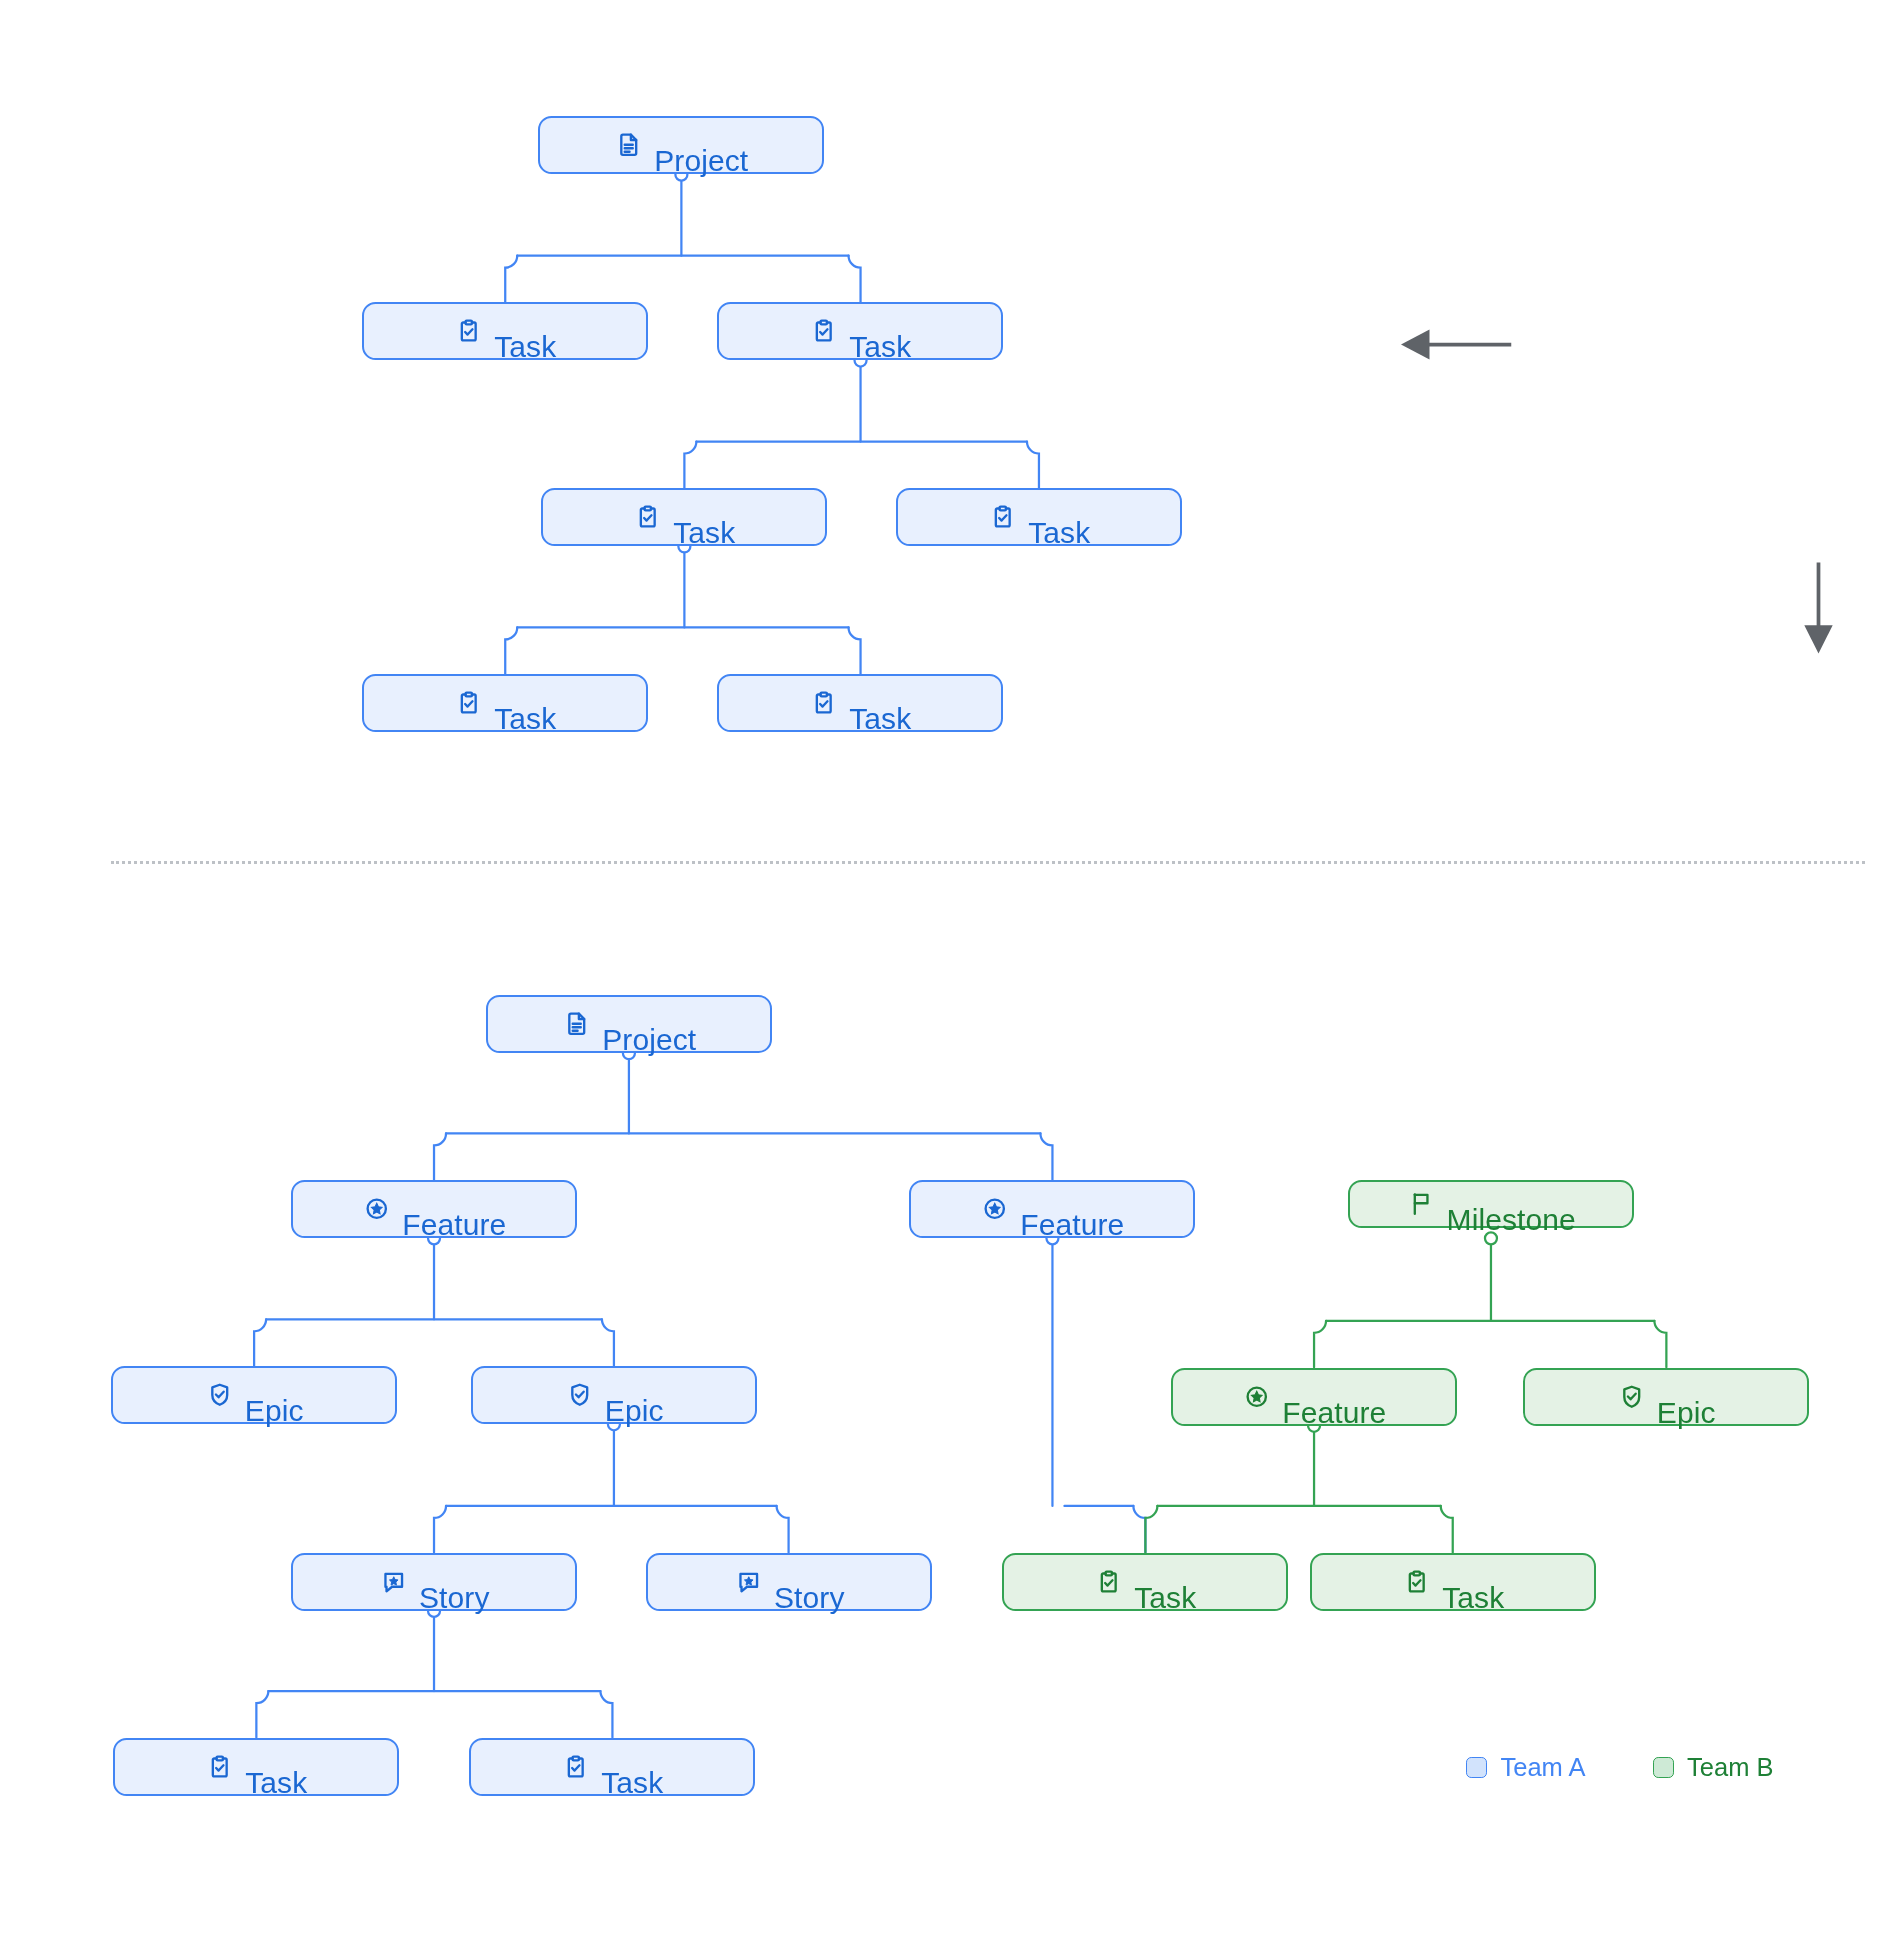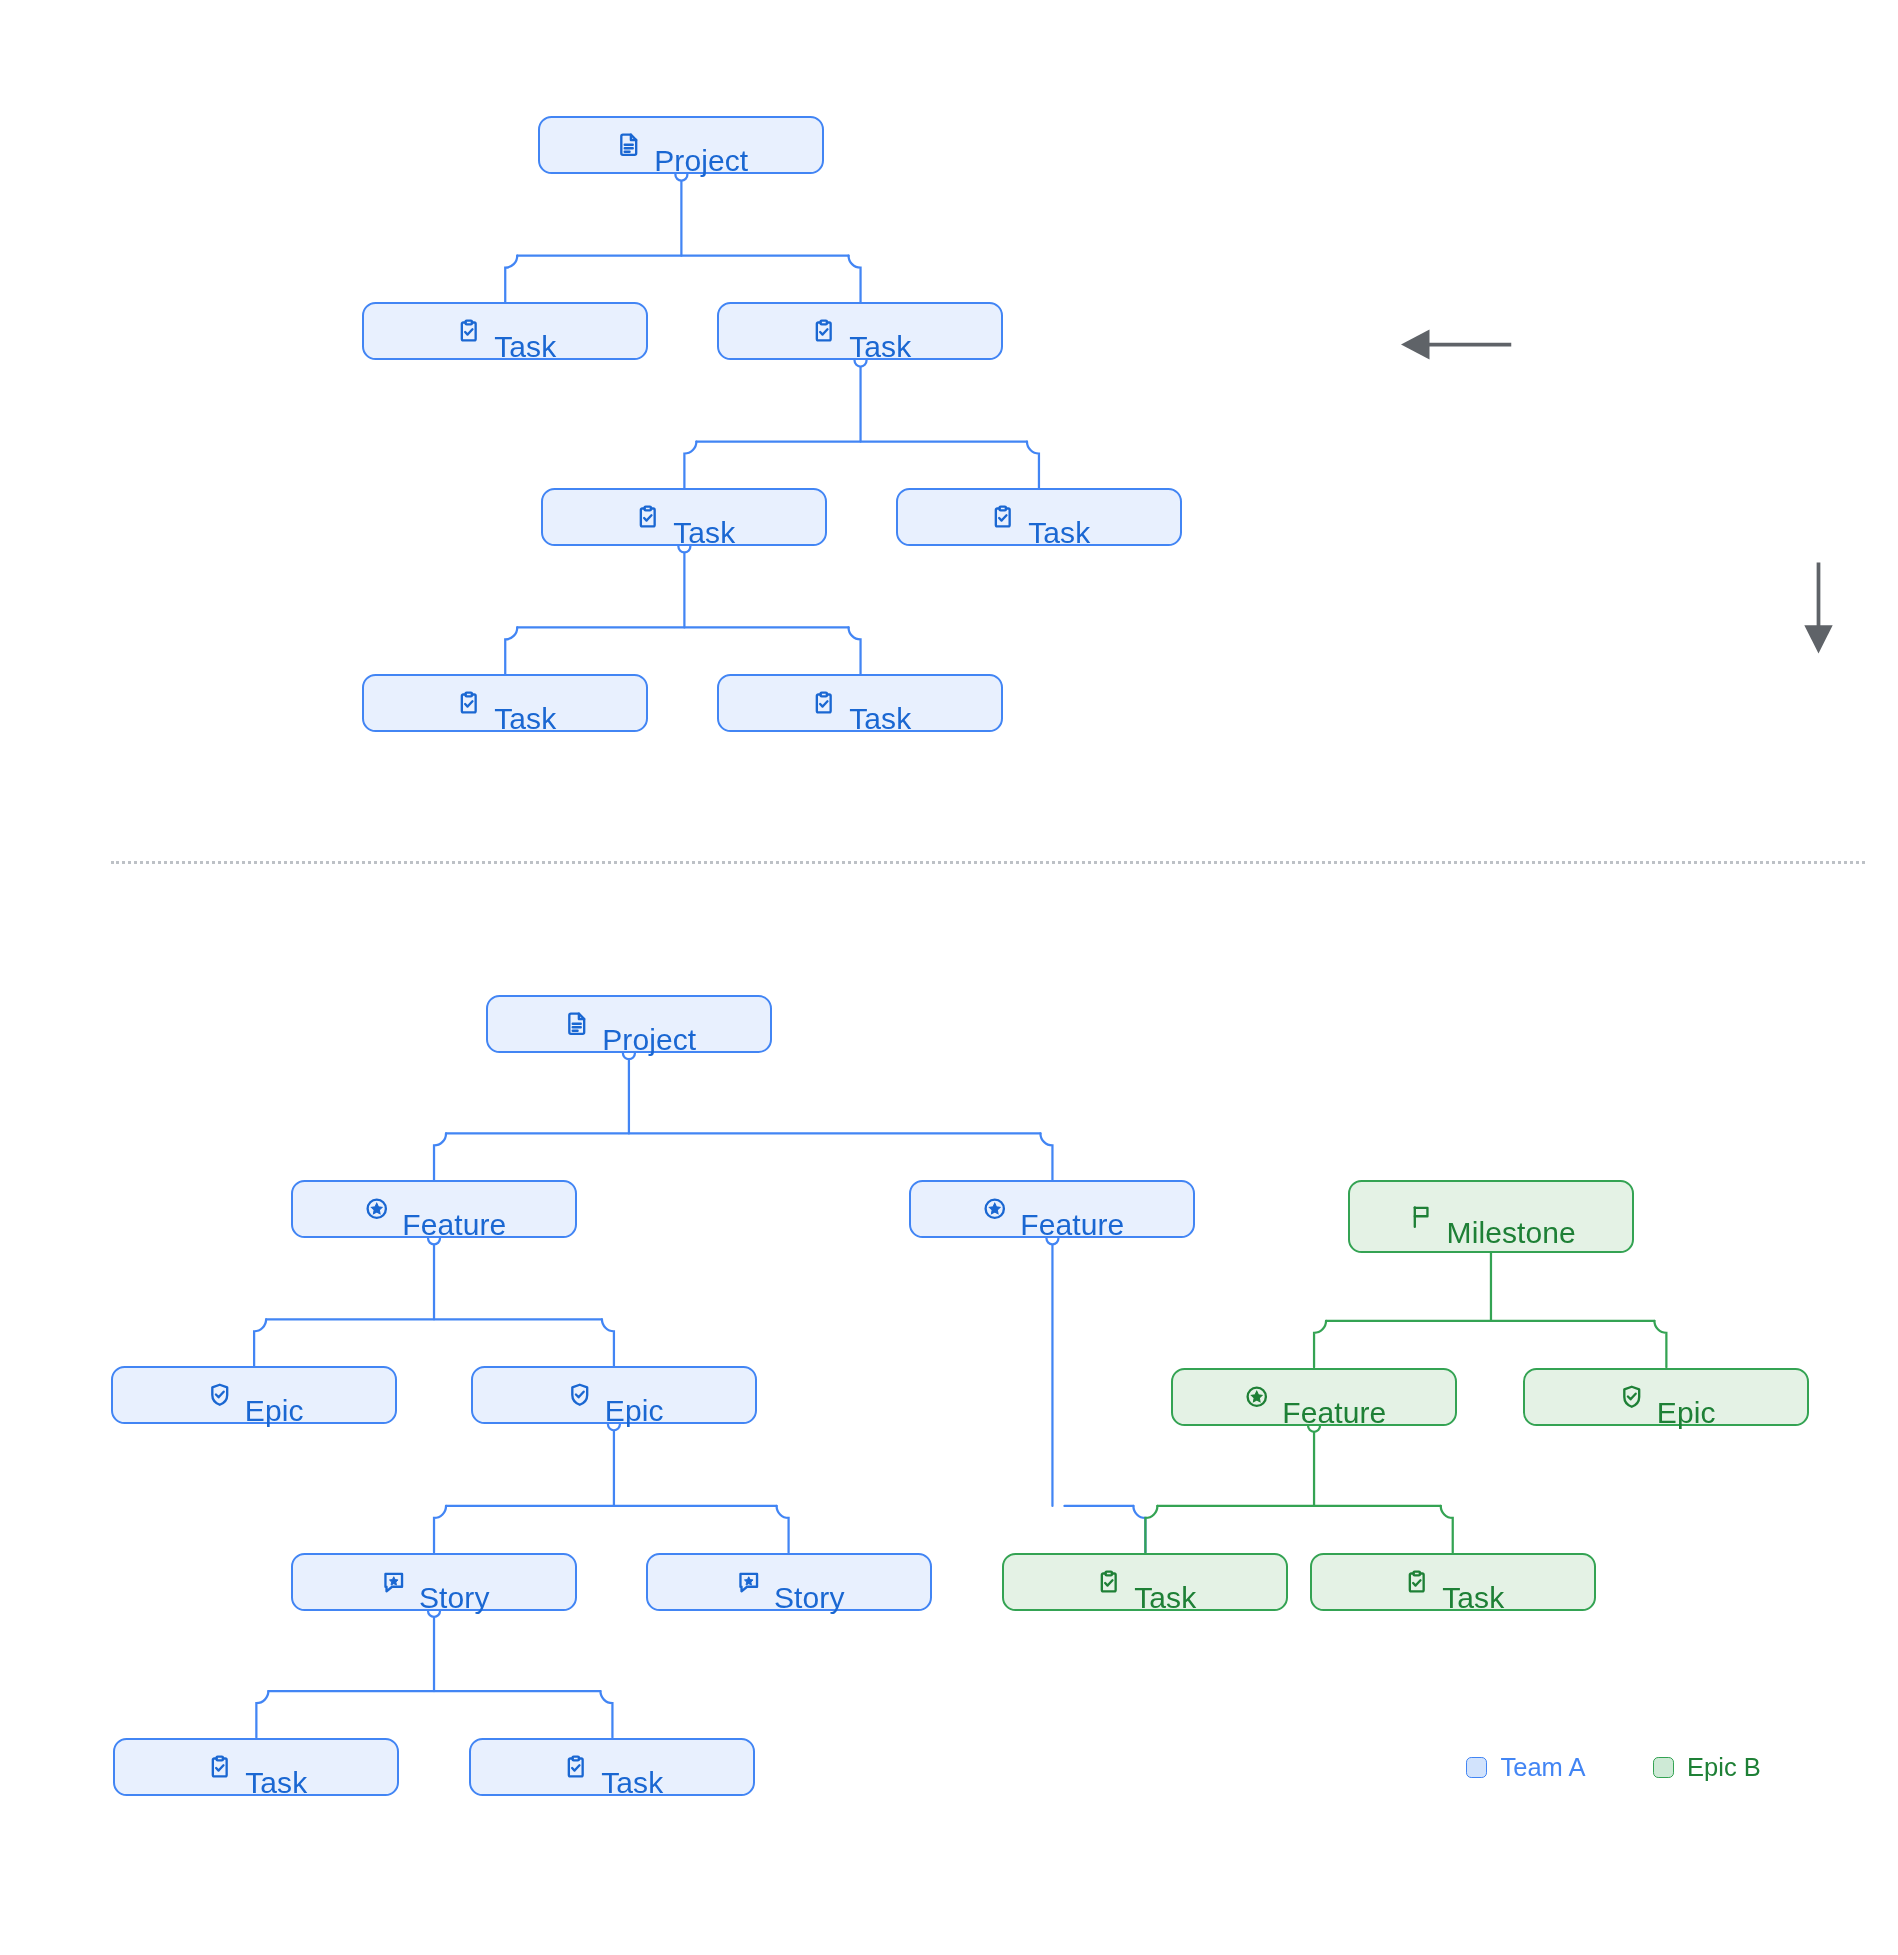--- a/index.html
+++ b/index.html
@@ -253,21 +253,21 @@
       </div>
       <div class="node blue" style="left: 909px; top: 1180px; width: 286px; height: 58px;">
         <span class="ico">
           <svg width="25.5" height="25.5" viewBox="0 0 24 24">
             <circle cx="12" cy="12" r="8.6" stroke="#1a67d2" fill="none" stroke-width="2.2" stroke-linecap="round" stroke-linejoin="round"></circle>
             <path d="M12 6.9l1.55 3.3 3.45.47-2.52 2.5.62 3.54L12 15.03l-3.1 1.68.62-3.54-2.52-2.5 3.45-.47z" fill="#1a67d2" stroke="#1a67d2" stroke-width="1"></path>
           </svg>
         </span>
         <span class="lbl">Feature</span>
       </div>
-      <div class="node green" style="left: 1348px; top: 1180px; width: 286px; height: 73px; text-align: center;">
+      <div class="node green" style="left: 1348px; top: 1180px; width: 286px; height: 48px; text-align: center;">
         <span class="ico">
           <svg width="25.5" height="25.5" viewBox="0 0 24 24">
             <path d="M6.4 21.4V3.1" stroke="#1e8036" fill="none" stroke-width="2.2" stroke-linecap="round" stroke-linejoin="round"></path>
             <path d="M6.4 3.6h11.9v7.9H6.4" stroke="#1e8036" fill="none" stroke-width="2.2" stroke-linecap="round" stroke-linejoin="round"></path>
           </svg>
         </span>
         <span class="lbl">Milestone</span>
       </div>
       <div class="node blue" style="left: 111px; top: 1366px; width: 286px; height: 58px;">
         <span class="ico">
@@ -378,18 +378,18 @@
     <polygon points="30,124 11,86 49,86" fill="#5f6368"></polygon>
   </svg>
 
   <div class="legend" style="left:1466px; top:1753px;">
     <div class="legend-item blue">
       <span class="legend-swatch"></span>
       <span>Team A</span>
     </div>
     <div class="legend-item green">
       <span class="legend-swatch"></span>
-      <span>Epic B</span>
+      <span>Team B</span>
     </div>
   </div>
 
 </div>
 
 
 </body></html>

